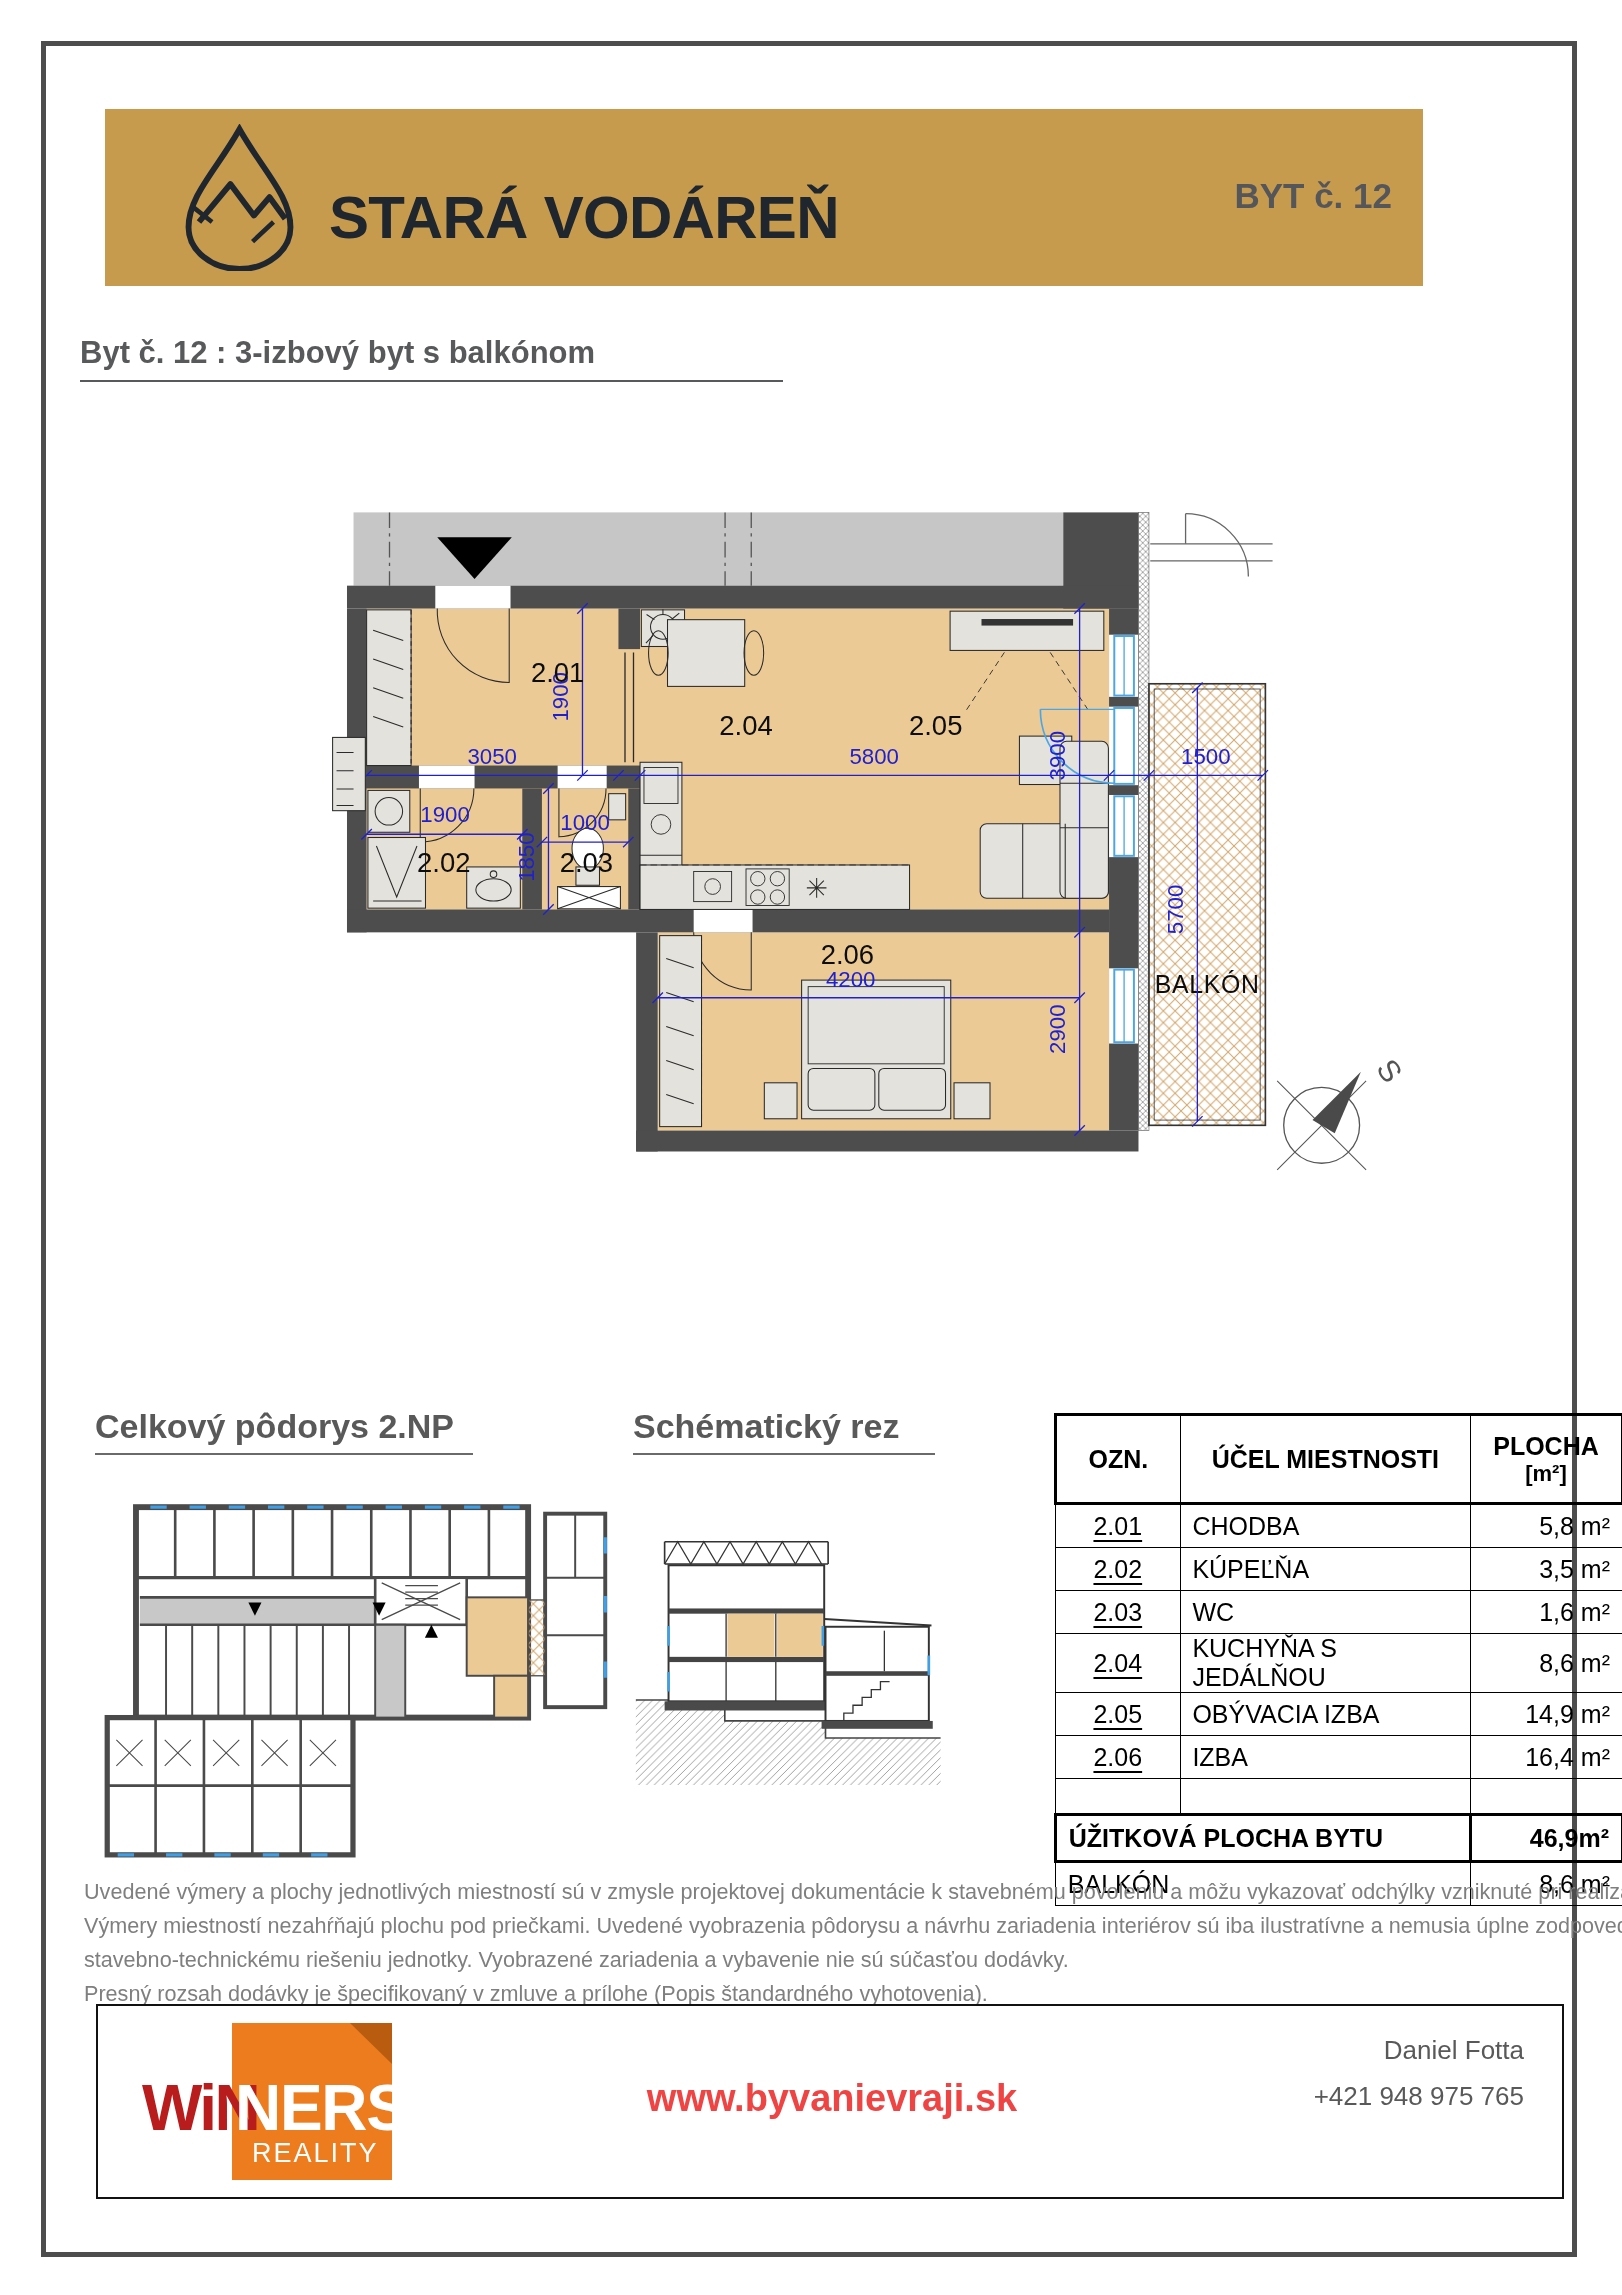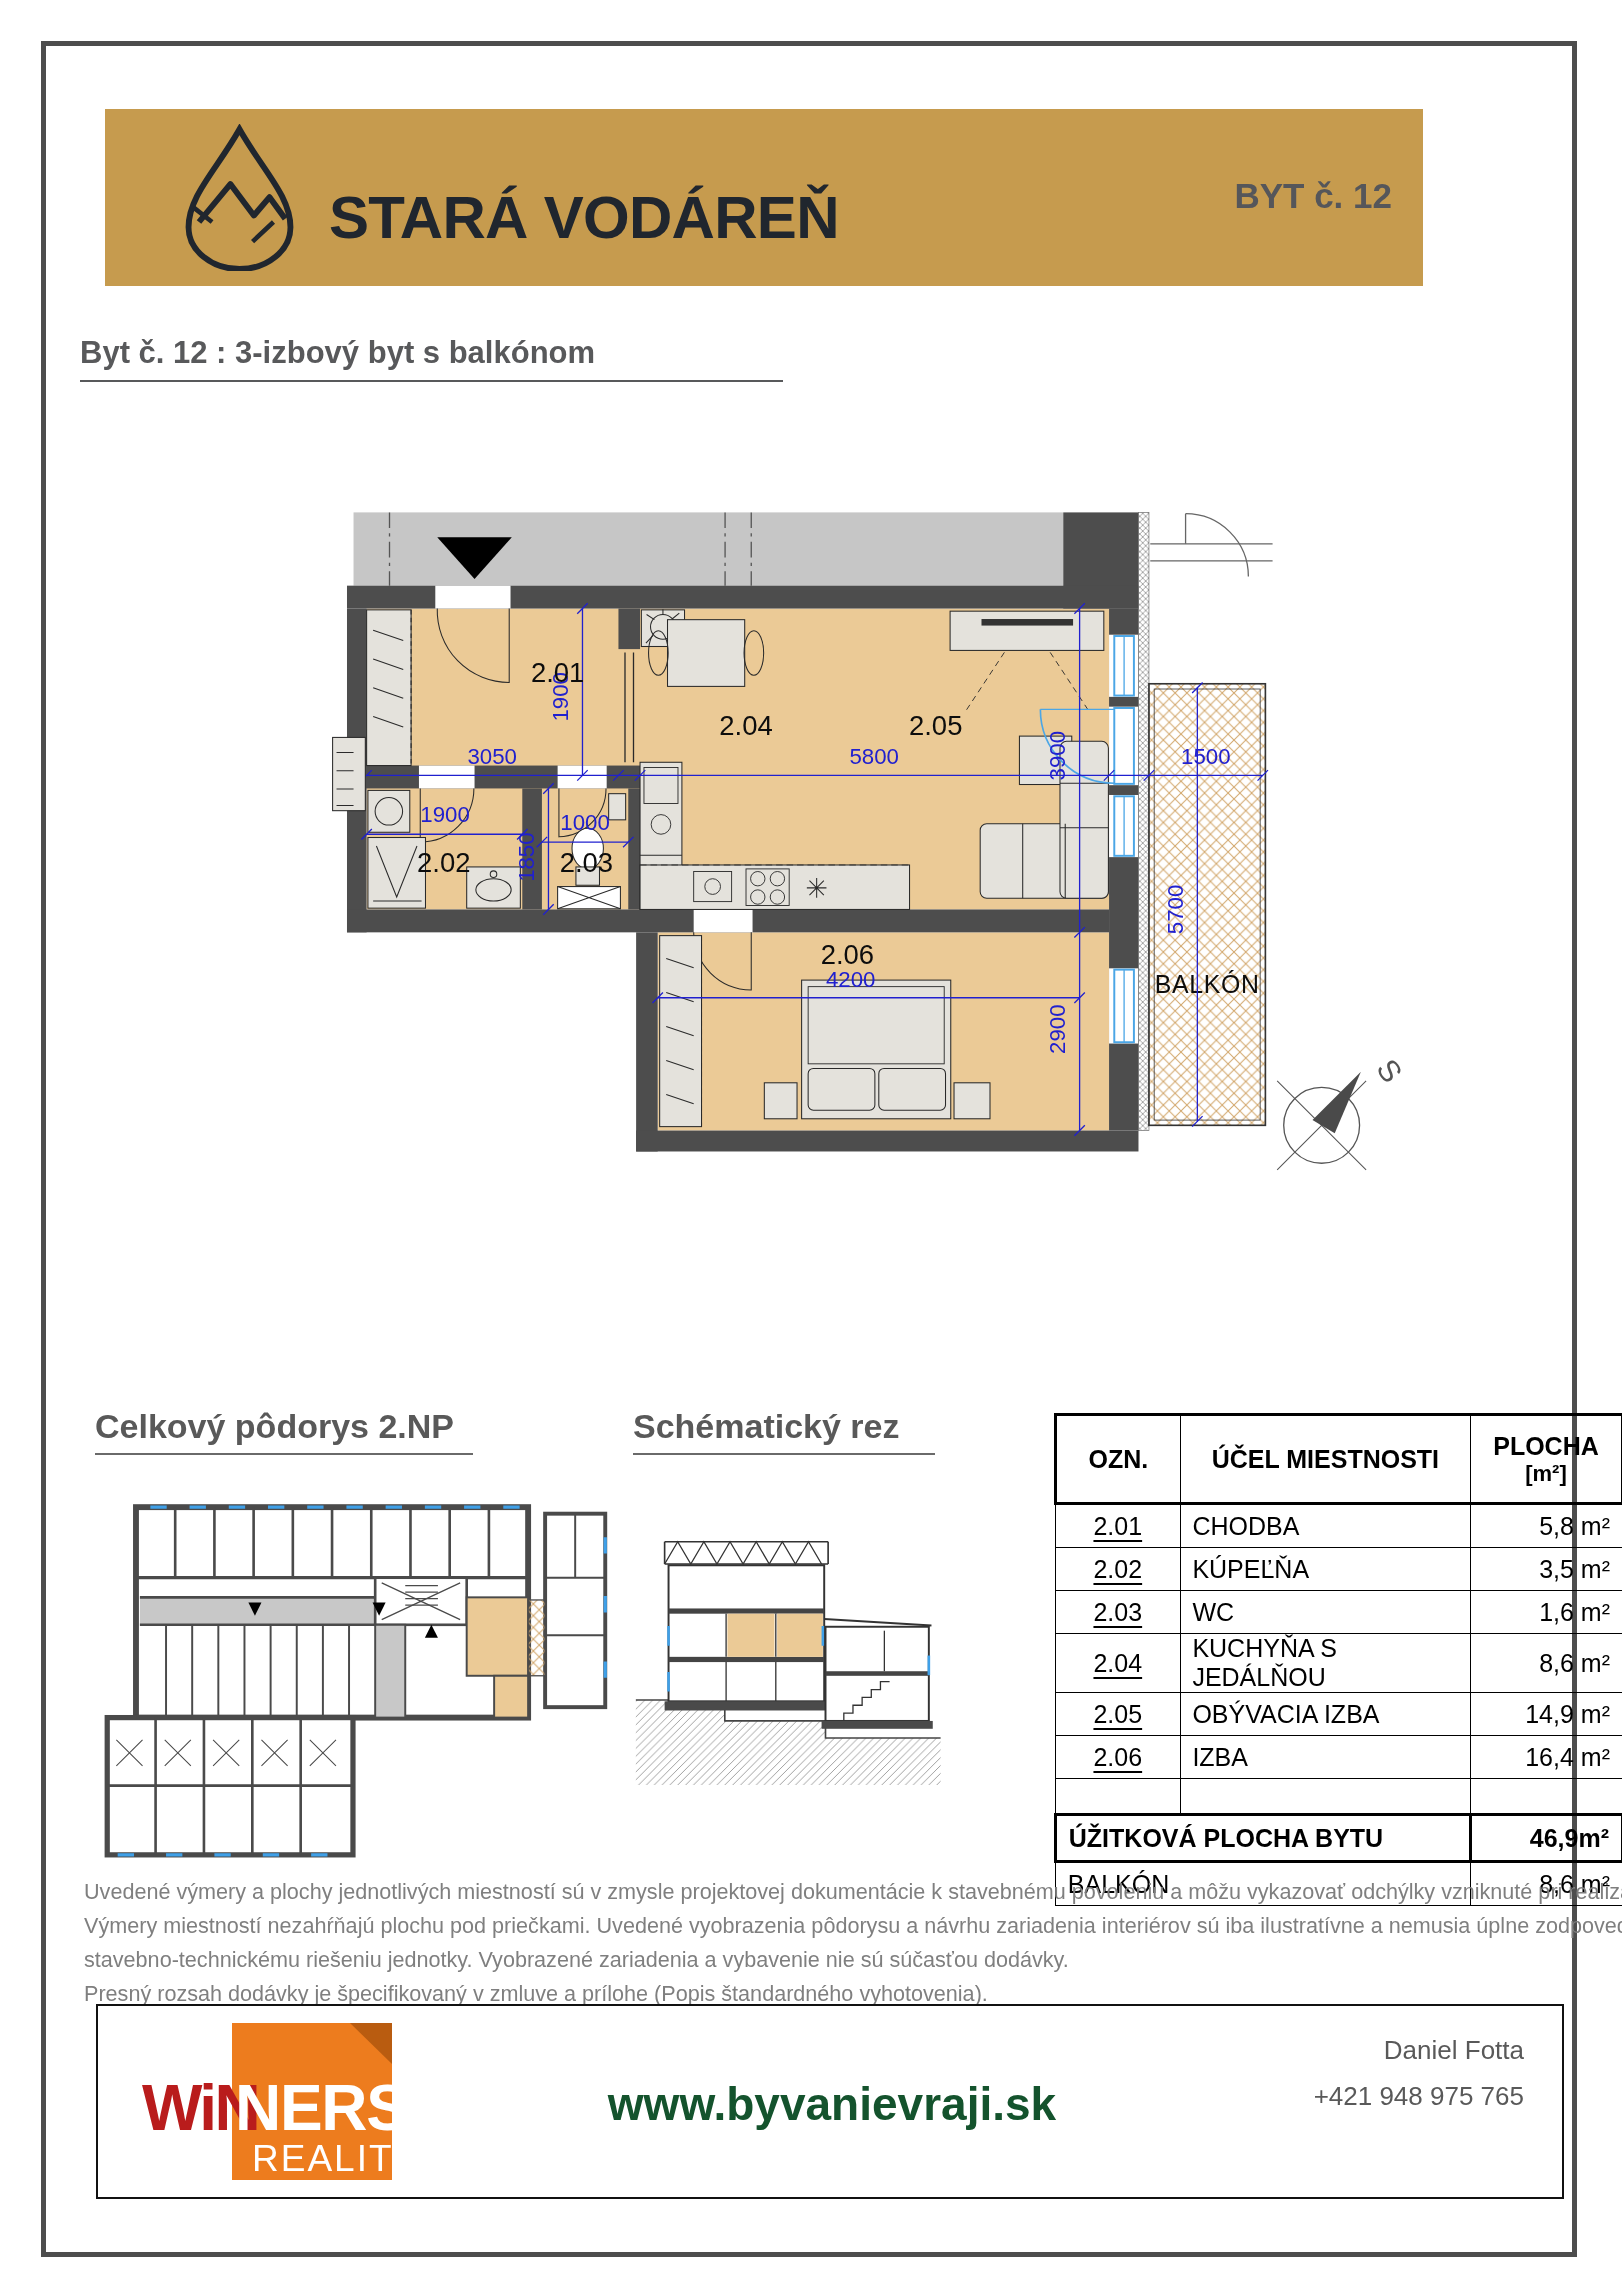--- a/index.html
+++ b/index.html
@@ -27,22 +27,22 @@
   table.lt tr.empty td{height:34px;border-bottom:none;}
   table.lt tr.total td{border:3.9px solid #000;font-weight:bold;height:44px;}
   .areahdr2{font-size:22px;font-weight:bold;}
   .disclaimer{position:absolute;left:84px;top:1875px;font-size:21.6px;line-height:34px;color:#7f7f7f;white-space:nowrap;}
   .footerbox{position:absolute;left:96px;top:2004px;width:1468px;height:195px;border:2.6px solid #111;box-sizing:border-box;}
   .wlogo{position:absolute;left:44px;top:17px;width:294px;height:157px;}
   .wlogo .orange{position:absolute;left:90px;top:0;width:160px;height:157px;background:#ED7C1E;}
   .wlogo .fold{position:absolute;left:208px;top:0;width:0;height:0;border-top:41px solid #b95c10;border-left:42px solid transparent;}
   .wlogo .win{position:absolute;left:0px;top:48px;font-size:64px;font-weight:bold;color:#b91c1c;letter-spacing:-2.6px;}
   .wlogo .ners{position:absolute;left:93px;top:48px;font-size:64px;font-weight:bold;color:#ffffff;letter-spacing:-1.3px;}
-  .wlogo .reality{position:absolute;left:110px;top:115px;font-size:37px;color:#ffffff;letter-spacing:2px;}
-  .website{position:absolute;left:0;top:71px;width:1468px;text-align:center;font-size:46px;font-weight:bold;color:#14532d;}
+  .wlogo .reality{position:absolute;left:110px;top:115px;font-size:27px;color:#ffffff;letter-spacing:2px;}
+  .website{position:absolute;left:0;top:71px;width:1468px;text-align:center;font-size:38px;font-weight:bold;color:#ef4444;}
   .contact{position:absolute;right:38px;top:21px;text-align:right;font-size:26px;line-height:46px;color:#595959;}
   svg text.rlabel{font-family:"Liberation Sans",sans-serif;font-size:42px;fill:#0d0d0d;}
   svg text.dim{font-family:"Liberation Sans",sans-serif;font-size:34px;fill:#2020CF;}
   svg text.bal{font-family:"Liberation Sans",sans-serif;font-size:38px;fill:#0d0d0d;letter-spacing:1px;}
   svg .wall{fill:#4D4D4D;}
   svg .furn{fill:#E4E2DC;stroke:#2a2a2a;stroke-width:1.6;}
   svg .fline{stroke:#2a2a2a;stroke-width:1.6;fill:none;}
   svg .dimline{stroke:#2020CF;stroke-width:2;fill:none;}
   svg .win{stroke:#4BA6E6;fill:#ffffff;}
 </style>

